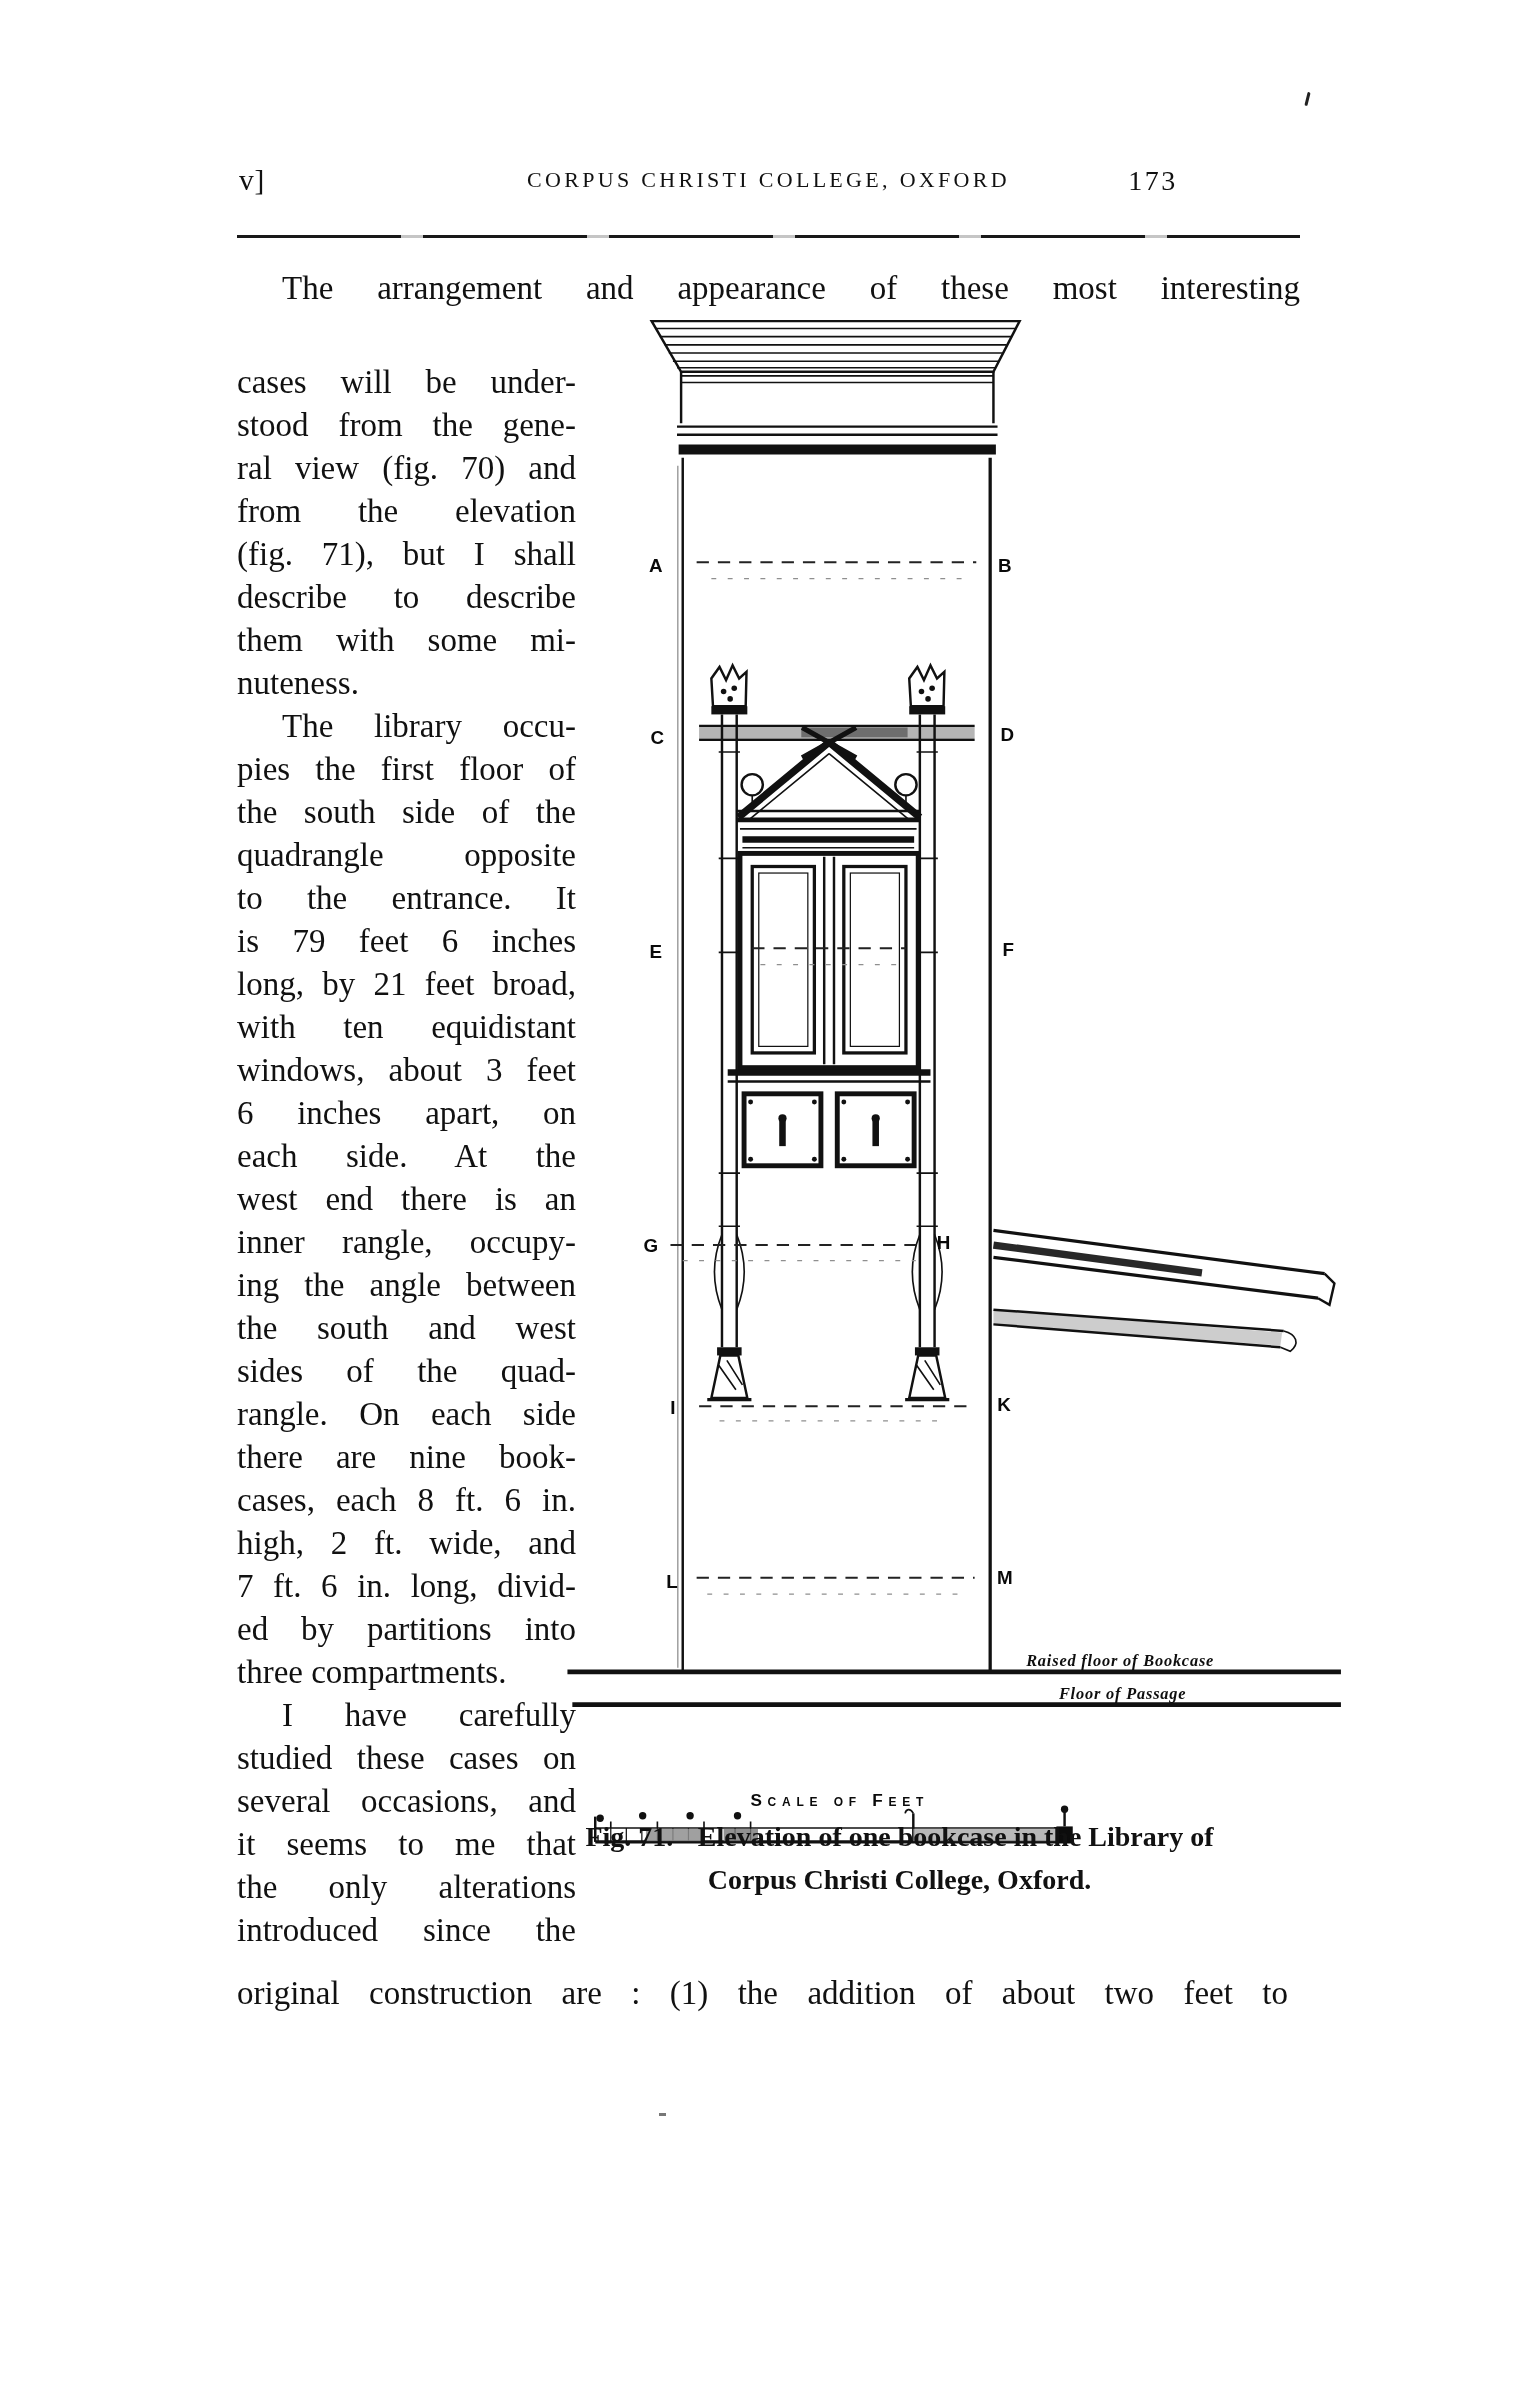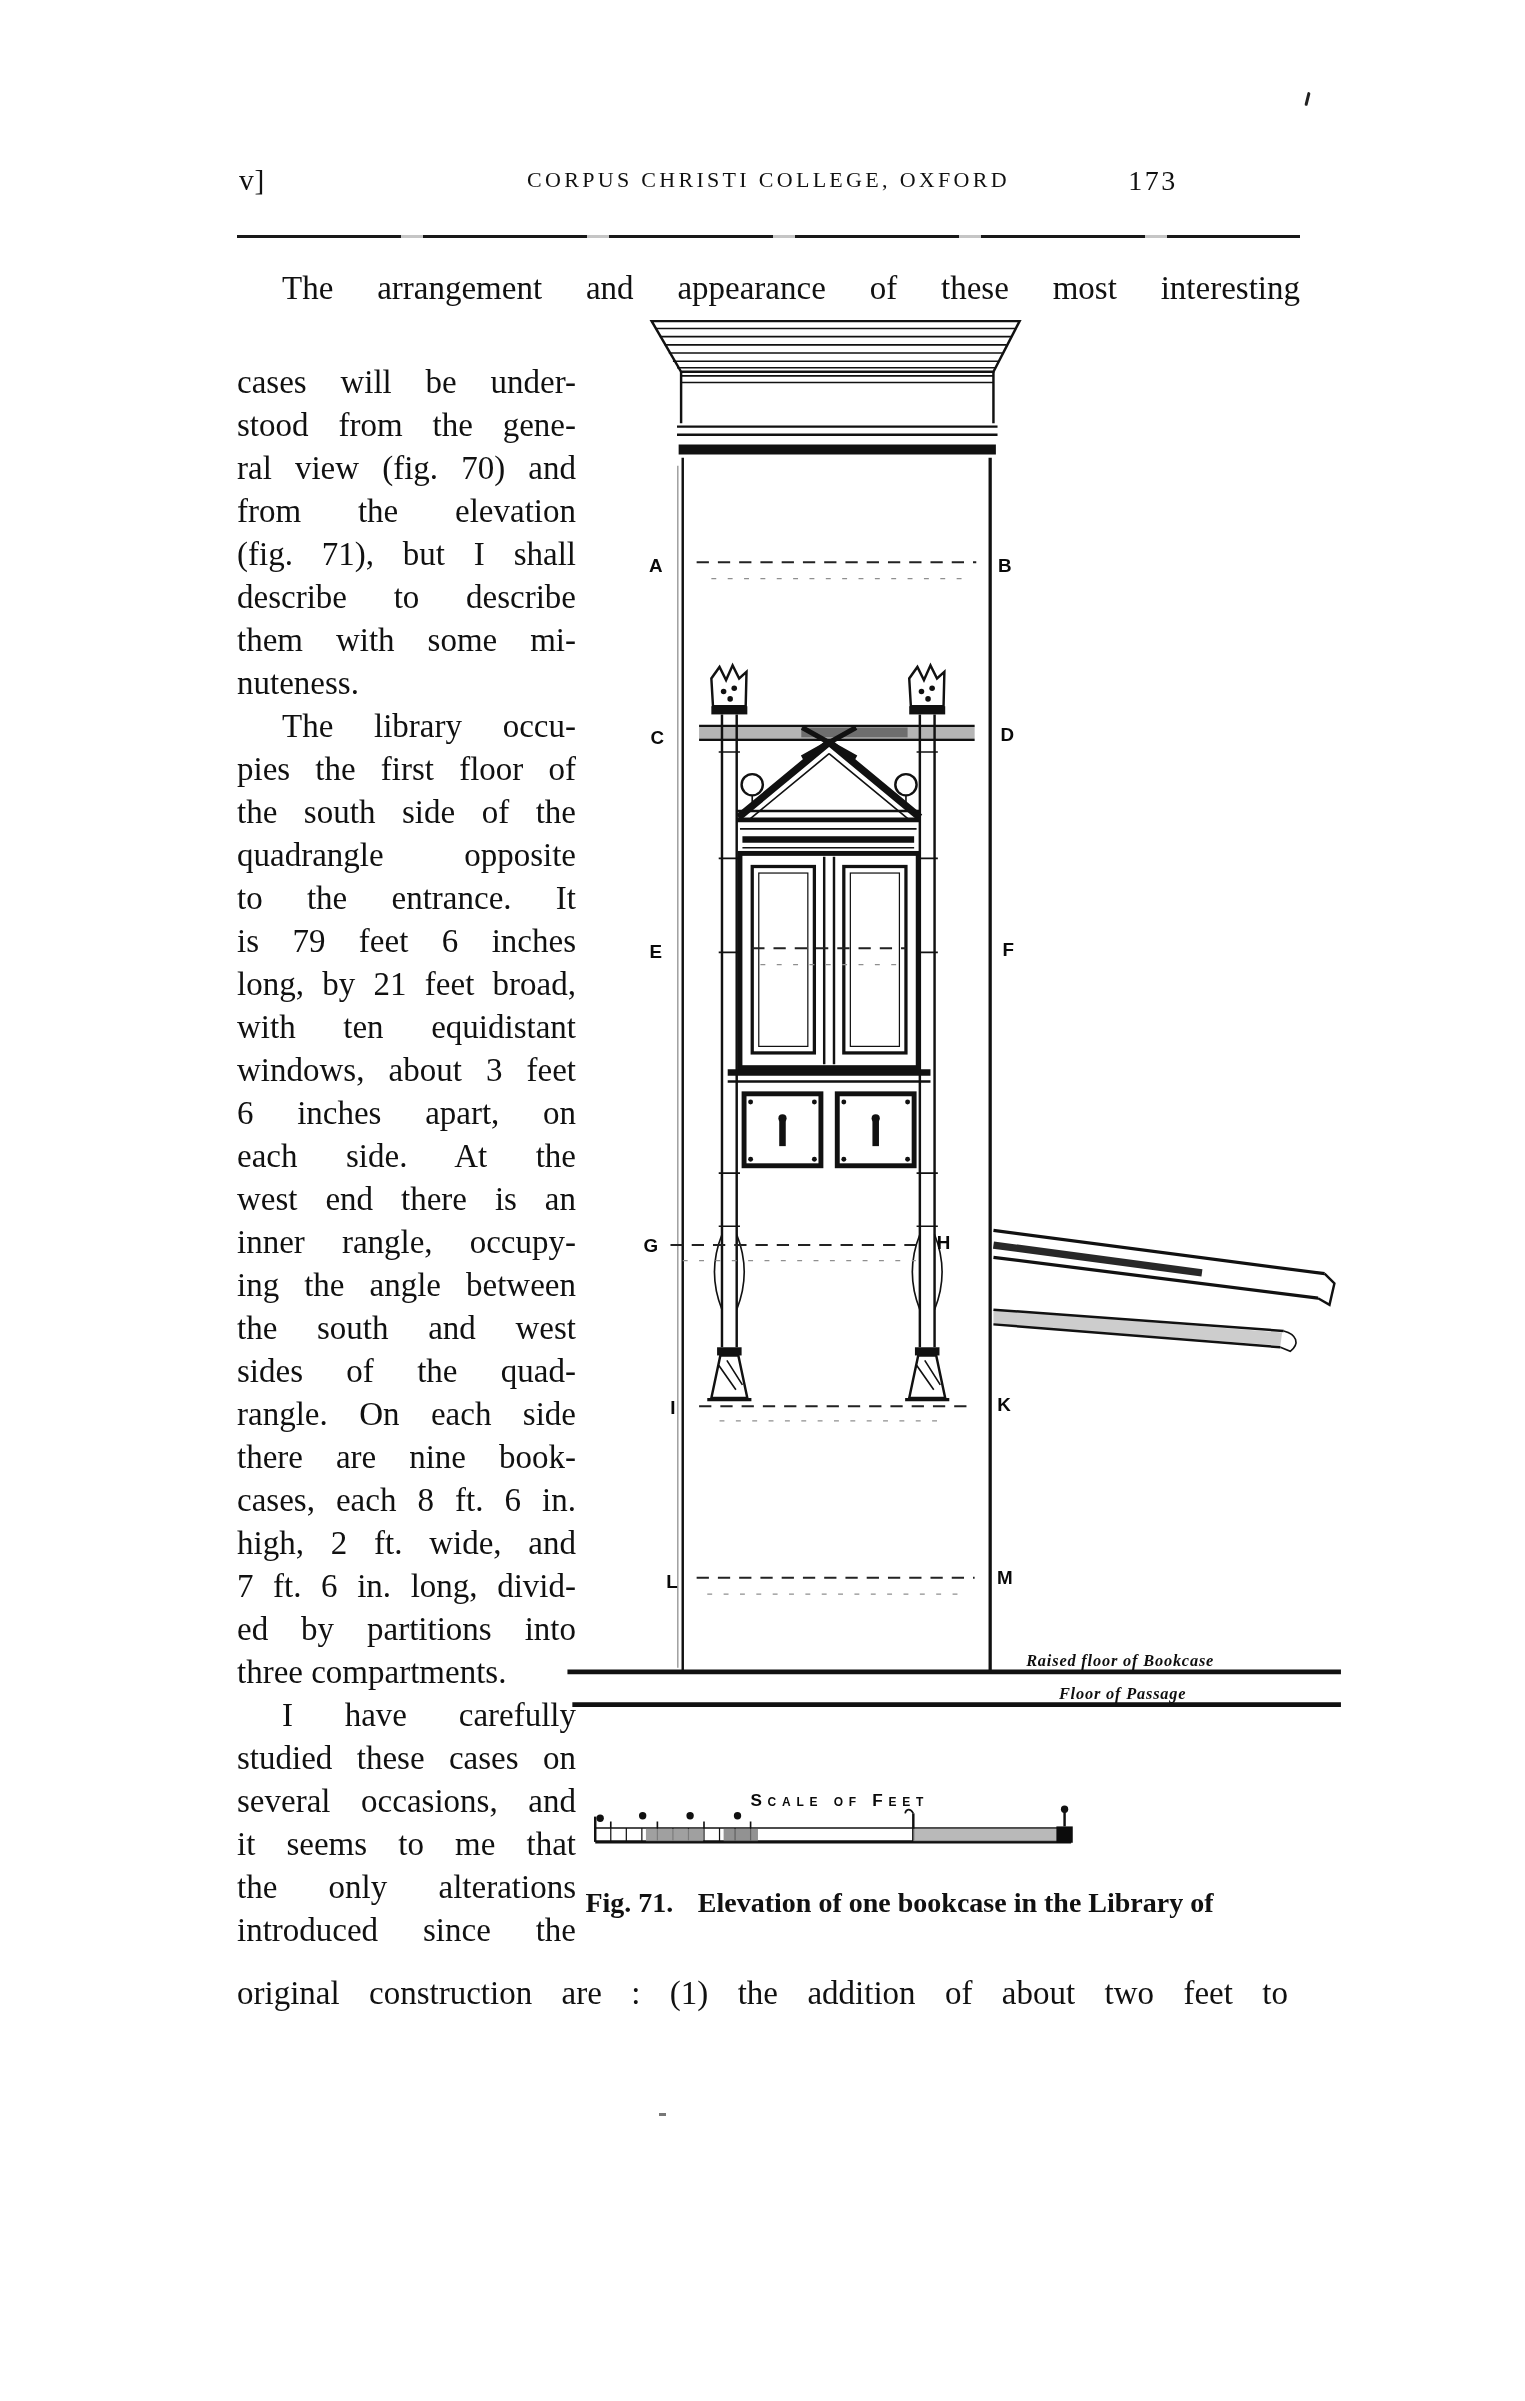--- a/index.html
+++ b/index.html
@@ -39,21 +39,21 @@
   .da{stroke:#222;stroke-width:2.4;stroke-dasharray:15 11;fill:none}
   .db{stroke:#8f8f8f;stroke-width:1.5;stroke-dasharray:6 14;fill:none}
   text.figlab{font-family:"Liberation Sans",sans-serif;font-weight:bold;font-size:23px;
               fill:#0a0a0a;text-anchor:middle;}
   text.script{font-family:"Liberation Serif",serif;font-style:italic;font-weight:bold;
               font-size:20px;fill:#0f0f0f;text-anchor:middle;letter-spacing:1px;}
   text.scalelab{font-family:"Liberation Sans",sans-serif;font-weight:bold;font-size:21px;
               fill:#0a0a0a;text-anchor:middle;font-variant:small-caps;letter-spacing:7px;}
 
   
-  #caption{position:absolute;left:556px;top:1885px;width:687px;text-align:center;
+  #caption{position:absolute;left:556px;top:1819px;width:687px;text-align:center;
            font-weight:bold;font-size:28px;line-height:36px;}
   #caption .figno{margin-right:24.5px;}
   #caption .cap2{margin-top:6.5px;}
 
   .stray1{position:absolute;left:1306px;top:92px;width:3.3px;height:14px;background:#222;
           transform:rotate(14deg);border-radius:1.6px;}
   .stray2{position:absolute;left:659px;top:2113px;width:6.5px;height:2.5px;background:#777;}
 </style>
 </head>
 <body>
@@ -276,16 +276,17 @@
       <circle cx="164" cy="1861" r="4.5" fill="#111"></circle>
       <circle cx="222" cy="1861" r="4.5" fill="#111"></circle>
       <circle cx="622" cy="1853" r="4.5" fill="#111"></circle>
     </g>
   </svg>
 
   <div id="caption">
     <div class="cap1">
       <span class="figno">Fig. 71.</span><span>Elevation of one bookcase in the Library of</span>
     </div>
+    <div class="cap2">Corpus Christi College, Oxford.</div>
   </div>
 
 </div>
 
 
 </body></html>

